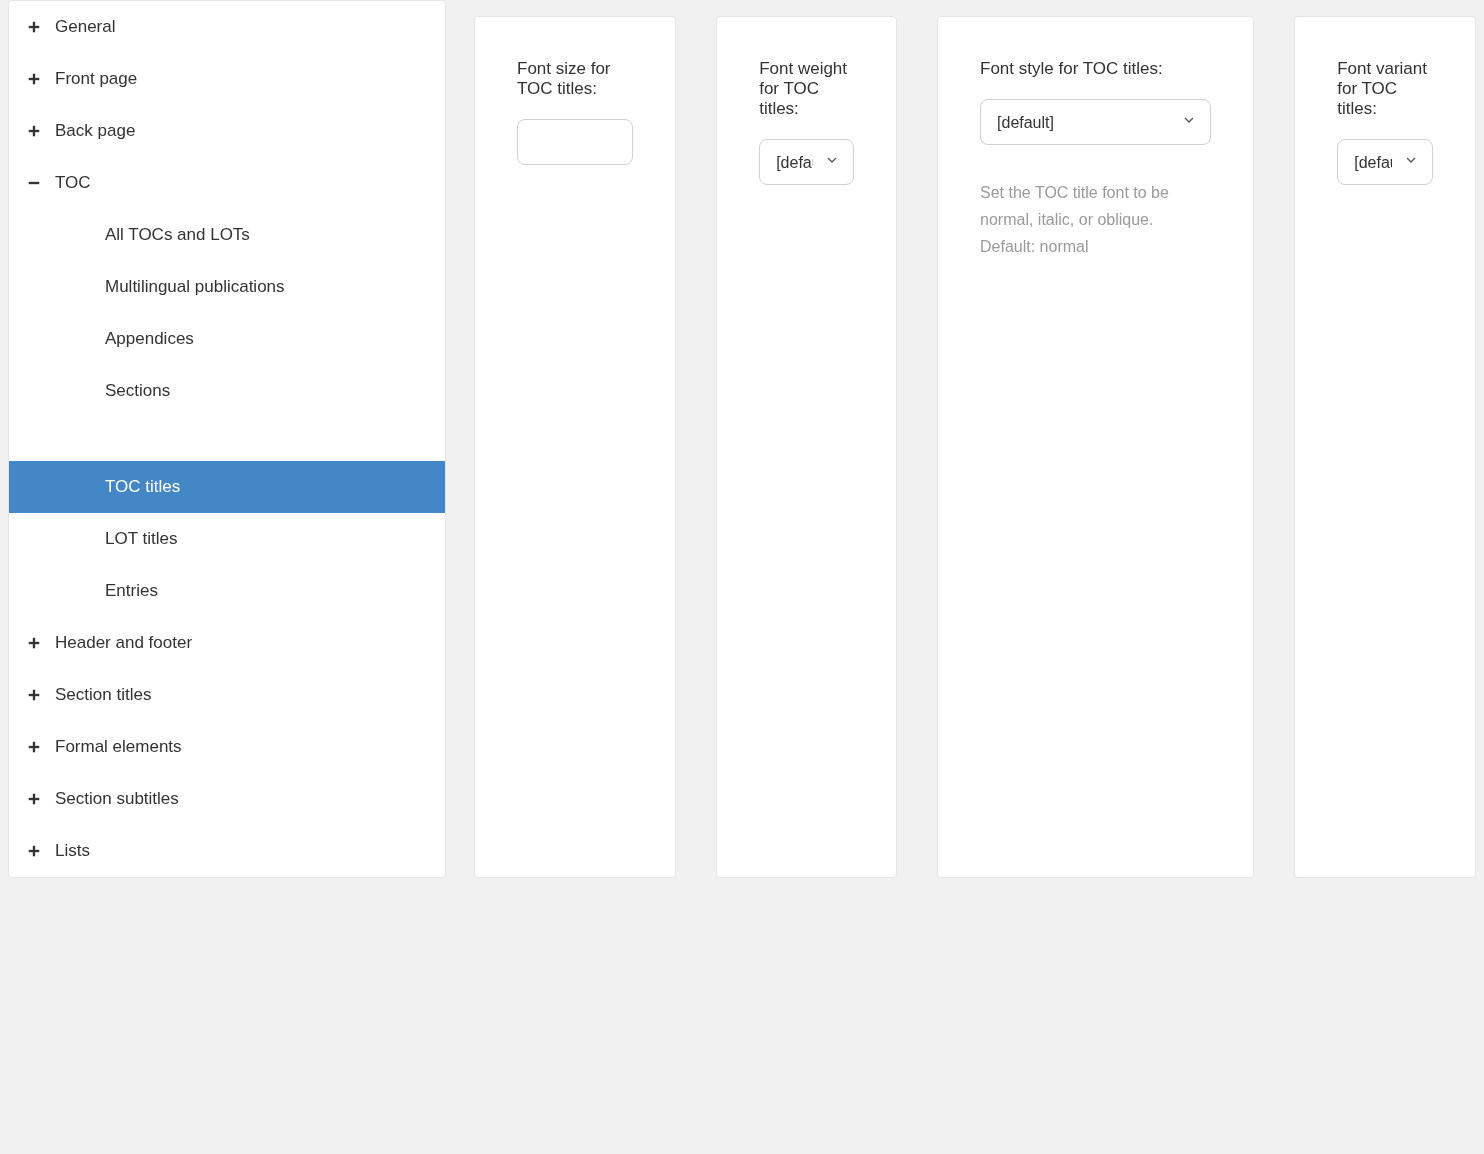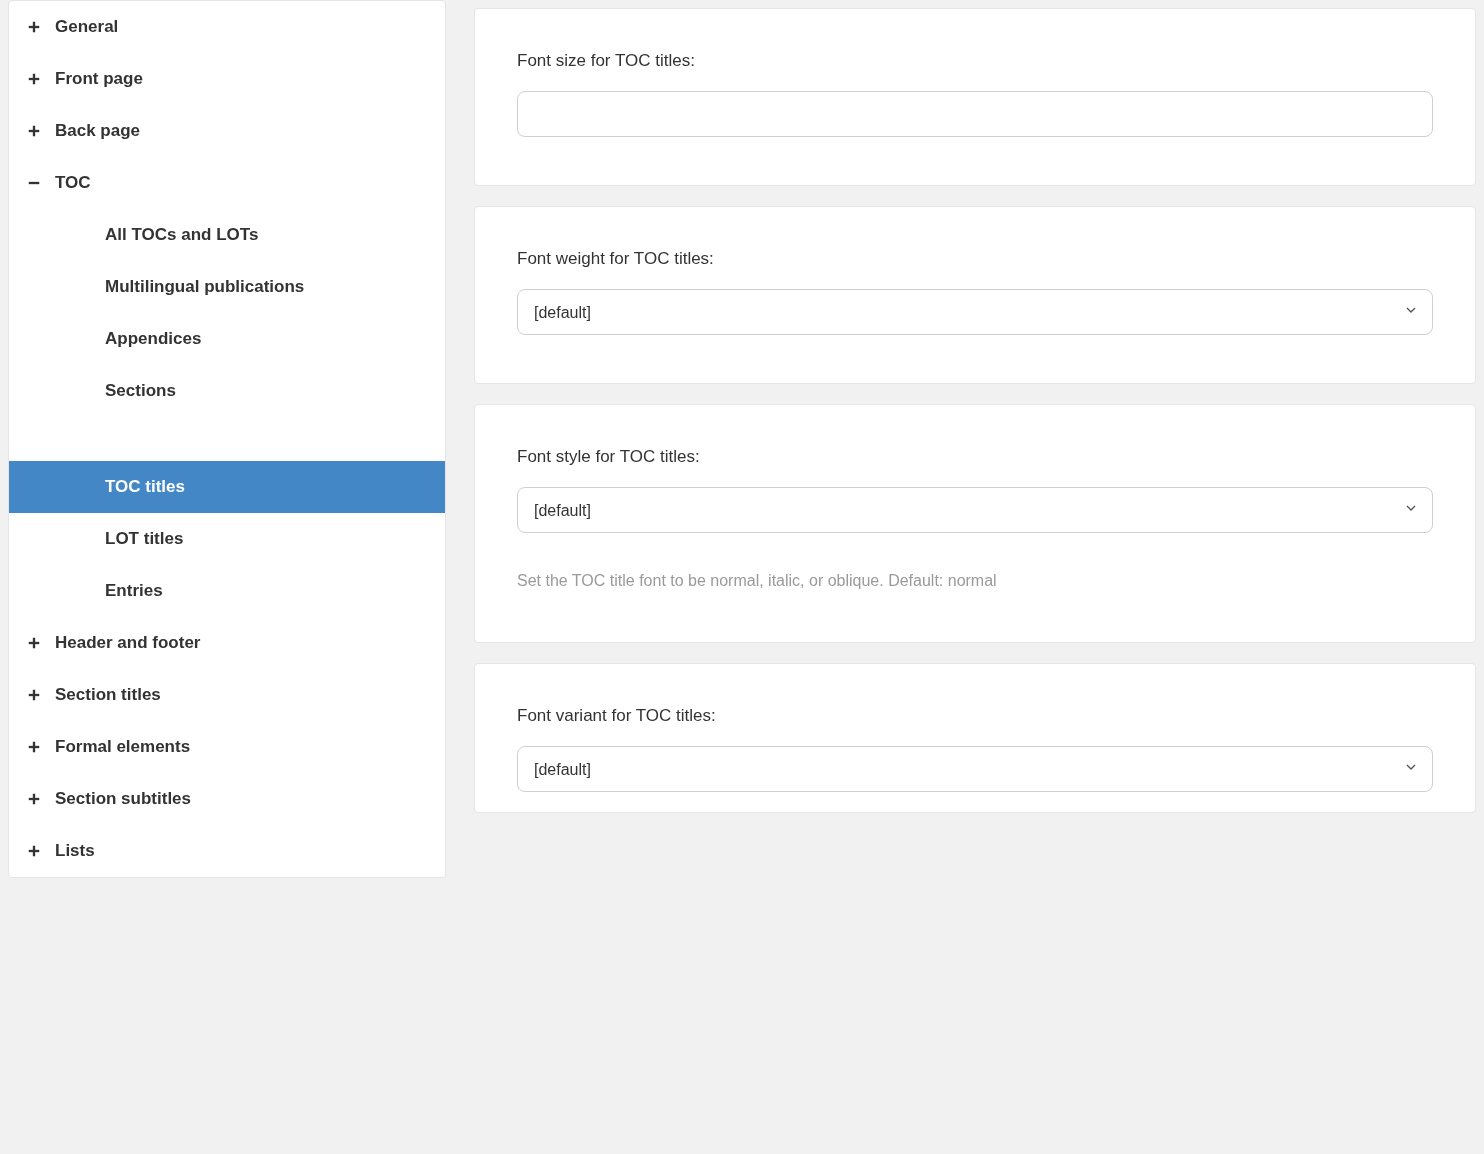--- a/index.html
+++ b/index.html
@@ -20,21 +20,20 @@
     border: 1px solid #e5e5e5;
     border-radius: 4px;
     flex-shrink: 0;
   }
   .sidebar-item {
     display: flex;
     padding: 16px 18px;
     cursor: pointer;
     color: #333;
     font-size: 17px;
-    font-weight: bold;
   }
   .sidebar-item.child {
     padding-left: 96px;
   }
   .sidebar-item.active {
     background: #4387c7;
     color: #fff;
     margin-top: 44px;
   }
   .sidebar-item .icon {
@@ -42,23 +41,23 @@
     display: inline-flex;
     align-items: center;
     justify-content: flex-start;
     color: #333;
   }
   .sidebar-item .icon svg { width: 14px; height: 14px; }
   .sidebar-item .no-icon { width: 28px; }
   .main {
     flex: 1;
     display: flex;
-    flex-direction: column;
-    gap: 20px;
-    padding-top: 8px;
+    flex-direction: row;
+    gap: 40px;
+    padding-top: 16px;
   }
   .card {
     background: #fff;
     border: 1px solid #e5e5e5;
     border-radius: 4px;
     padding: 42px 42px 48px 42px;
   }
   .field-label {
     font-size: 17px;
     color: #333;

